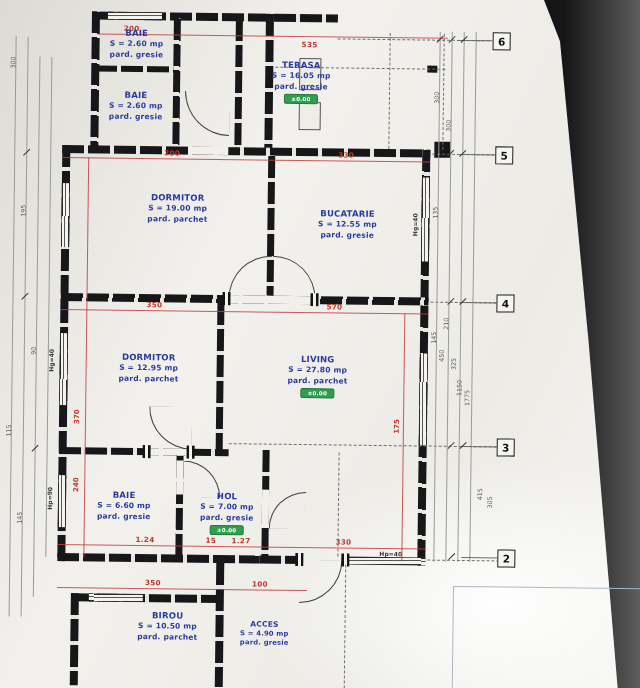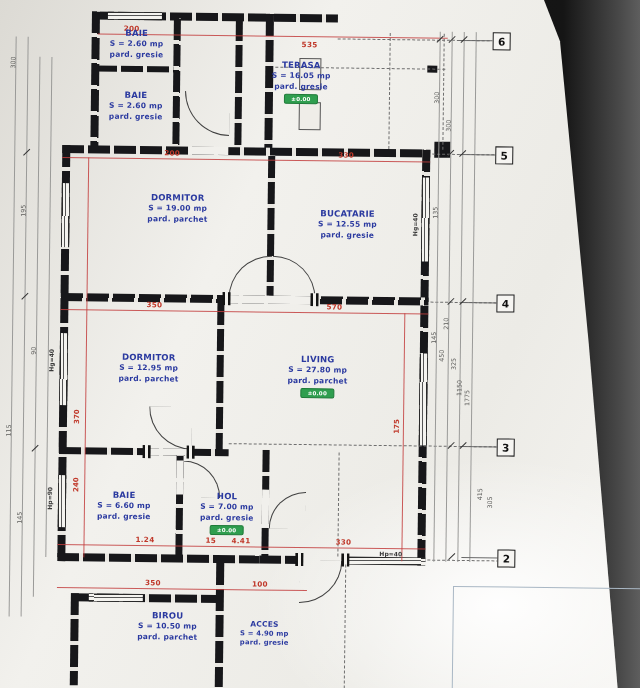--- a/index.html
+++ b/index.html
@@ -135,21 +135,21 @@
     <div class="red-v" style="left:404px;top:312px;height:248px;"></div>
 
     <div class="rl" style="left:120px;top:26px;">200</div>
     <div class="rl" style="left:298px;top:40px;">535</div>
     <div class="rl" style="left:162px;top:150px;">200</div>
     <div class="rl" style="left:336px;top:150px;">330</div>
     <div class="rl" style="left:146px;top:302px;">350</div>
     <div class="rl" style="left:326px;top:302px;">570</div>
     <div class="rl" style="left:138px;top:537px;">1.24</div>
     <div class="rl" style="left:208px;top:537px;">15</div>
-    <div class="rl" style="left:234px;top:537px;">4.41</div>
+    <div class="rl" style="left:234px;top:537px;">1.27</div>
     <div class="rl" style="left:338px;top:537px;">330</div>
     <div class="rl" style="left:148px;top:580px;">350</div>
     <div class="rl" style="left:255px;top:580px;">100</div>
     <div class="vred" style="left:74px;top:412px;">370</div>
     <div class="vred" style="left:74px;top:480px;">240</div>
     <div class="vred" style="left:394px;top:418px;">175</div>
 
     <div class="sill v" style="left:48px;top:352px;">Hg=40</div>
     <div class="sill v" style="left:48px;top:490px;">Hp=90</div>
     <div class="sill" style="left:382px;top:549px;">Hp=40</div>

